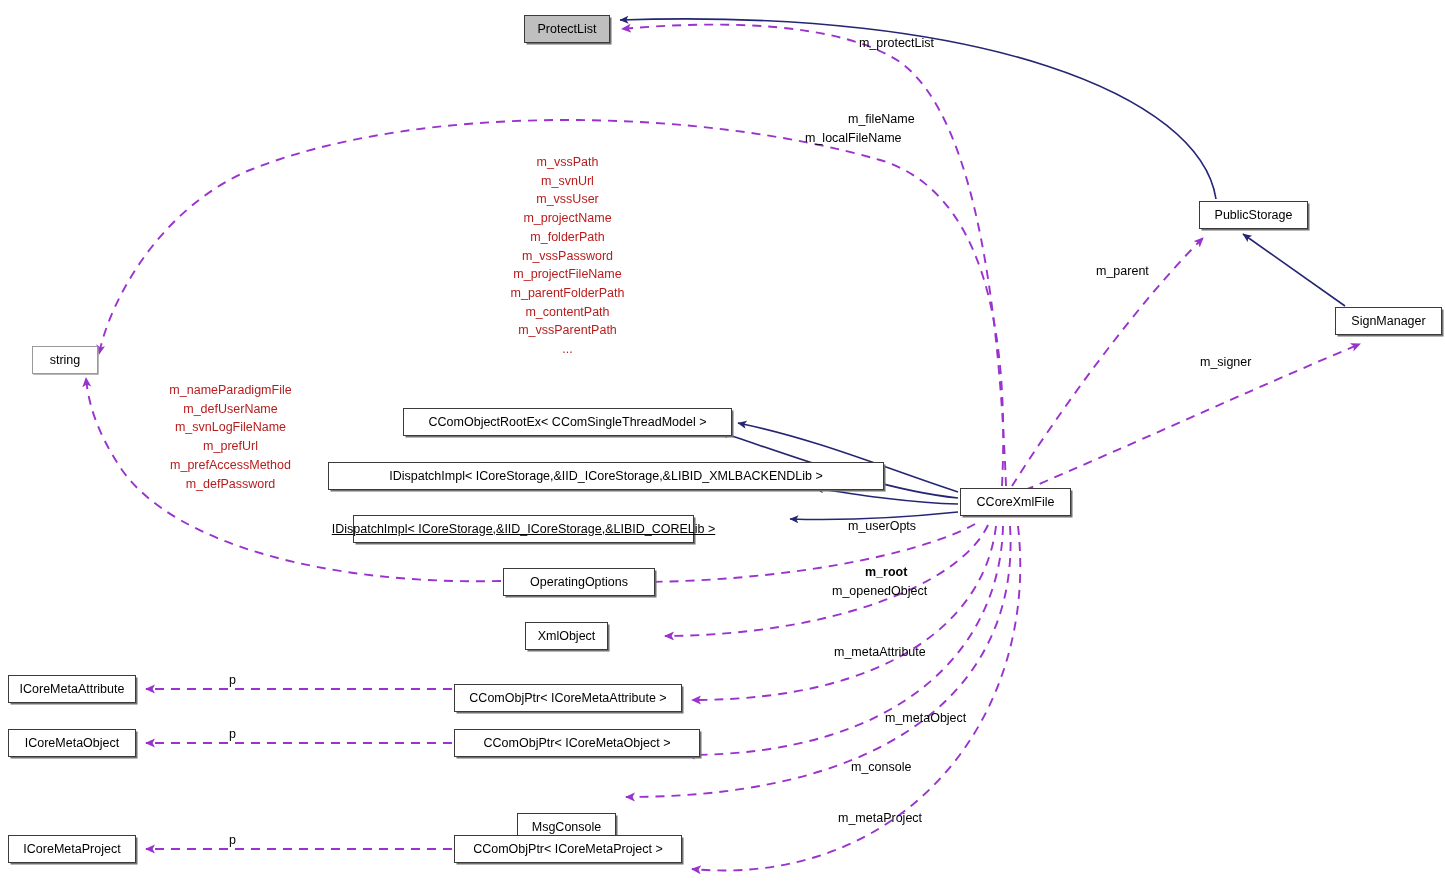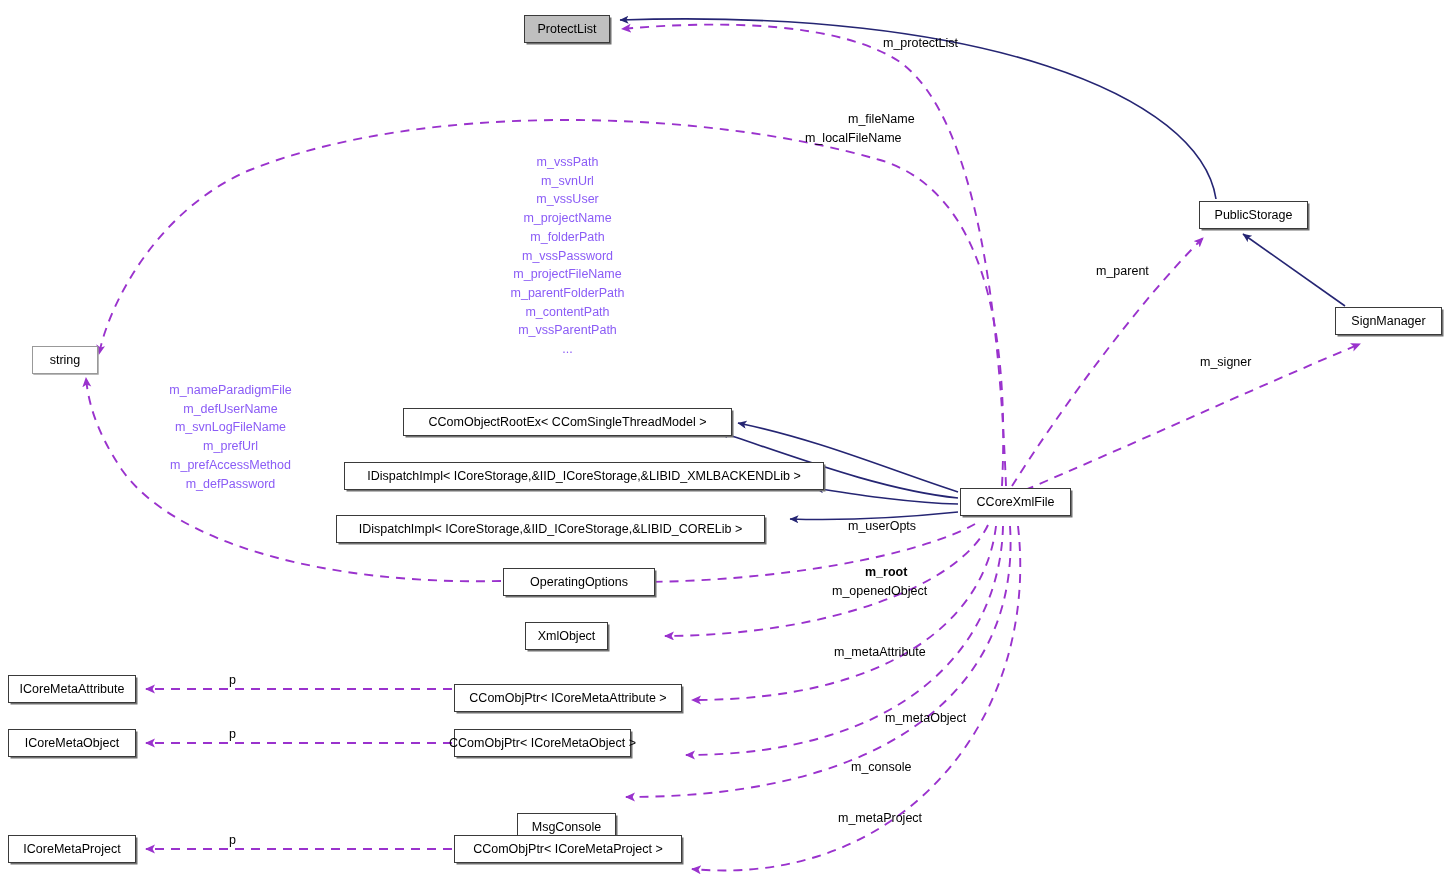--- a/index.html
+++ b/index.html
@@ -49,21 +49,21 @@
   .edge-label {
     position: absolute;
     font-size: 12.5px;
     color: #000000;
     white-space: nowrap;
     line-height: 1.0;
   }
   .attr-list {
     position: absolute;
     font-size: 12.5px;
-    color: #8b5cf6;
+    color: #b91c1c;
     text-align: center;
     line-height: 18.7px;
     white-space: nowrap;
   }
 </style>
 </head>
 <body>
 
 <div id="canvas">
 
@@ -122,34 +122,34 @@
 
       <path d="M452,849 L146,849"></path>
     </g>
   </svg>
 
   <div class="node filled" style="left:524px;  top:15px;  width:86px;">ProtectList</div>
   <div class="node" style="left:1177px; top:201px; width:109px;margin-left:22px;">PublicStorage</div>
   <div class="node" style="left:1335px; top:307px; width:107px;">SignManager</div>
   <div class="node plain" style="left:32px;   top:346px; width:66px;">string</div>
   <div class="node" style="left:403px;  top:408px; width:329px;">CComObjectRootEx&lt; CComSingleThreadModel &gt;</div>
-  <div class="node" style="left:328px; top:462px; width:480px;margin-left:16px;">IDispatchImpl&lt; ICoreStorage,&amp;IID_ICoreStorage,&amp;LIBID_XMLBACKENDLib &gt;</div>
-  <div class="node" style="left:336px;  top:515px; width:429px;">IDispatchImpl&lt; ICoreStorage,&amp;IID_ICoreStorage,&amp;LIBID_CORELib &gt;</div>
+  <div class="node" style="left:328px; top:462px; width:556px;">IDispatchImpl&lt; ICoreStorage,&amp;IID_ICoreStorage,&amp;LIBID_XMLBACKENDLib &gt;</div>
+  <div class="node" style="left:353px;  top:515px; width:341px;text-decoration:underline;">IDispatchImpl&lt; ICoreStorage,&amp;IID_ICoreStorage,&amp;LIBID_CORELib &gt;</div>
   <div class="node" style="left:960px;  top:488px; width:111px;">CCoreXmlFile</div>
   <div class="node" style="left:503px;  top:568px; width:152px;">OperatingOptions</div>
   <div class="node" style="left:525px;  top:622px; width:83px;">XmlObject</div>
   <div class="node" style="left:8px;    top:675px; width:128px;">ICoreMetaAttribute</div>
   <div class="node" style="left:454px; top:684px; width:228px;">CComObjPtr&lt; ICoreMetaAttribute &gt;</div>
   <div class="node" style="left:8px;    top:729px; width:128px;">ICoreMetaObject</div>
-  <div class="node" style="left:454px; top:729px; width:177px;">CComObjPtr&lt; ICoreMetaObject &gt;</div>
+  <div class="node" style="left:454px; top:729px; width:246px;">CComObjPtr&lt; ICoreMetaObject &gt;</div>
   <div class="node" style="left:517px;  top:813px; width:99px;">MsgConsole</div>
   <div class="node" style="left:8px;    top:835px; width:128px;">ICoreMetaProject</div>
   <div class="node" style="left:454px; top:835px; width:228px;">CComObjPtr&lt; ICoreMetaProject &gt;</div>
 
-  <div class="edge-label" style="left:871px;  top:37px;padding-left:12px;">m_protectList</div>
+  <div class="edge-label" style="left:847px;  top:37px;padding-left:12px;">m_protectList</div>
   <div class="edge-label" style="left:848px;  top:113px;">m_fileName</div>
   <div class="edge-label" style="left:805px;  top:132px;">m_localFileName</div>
   <div class="edge-label" style="left:1096px; top:265px;">m_parent</div>
   <div class="edge-label" style="left:1200px; top:356px;">m_signer</div>
   <div class="edge-label" style="left:848px;  top:520px;">m_userOpts</div>
   <div class="edge-label" style="left:865px;  top:566px;font-weight:bold;">m_root</div>
   <div class="edge-label" style="left:832px;  top:585px;">m_openedObject</div>
   <div class="edge-label" style="left:834px;  top:646px;">m_metaAttribute</div>
   <div class="edge-label" style="left:840px;  top:712px;margin-left:45px;">m_metaObject</div>
   <div class="edge-label" style="left:851px;  top:761px;">m_console</div>

